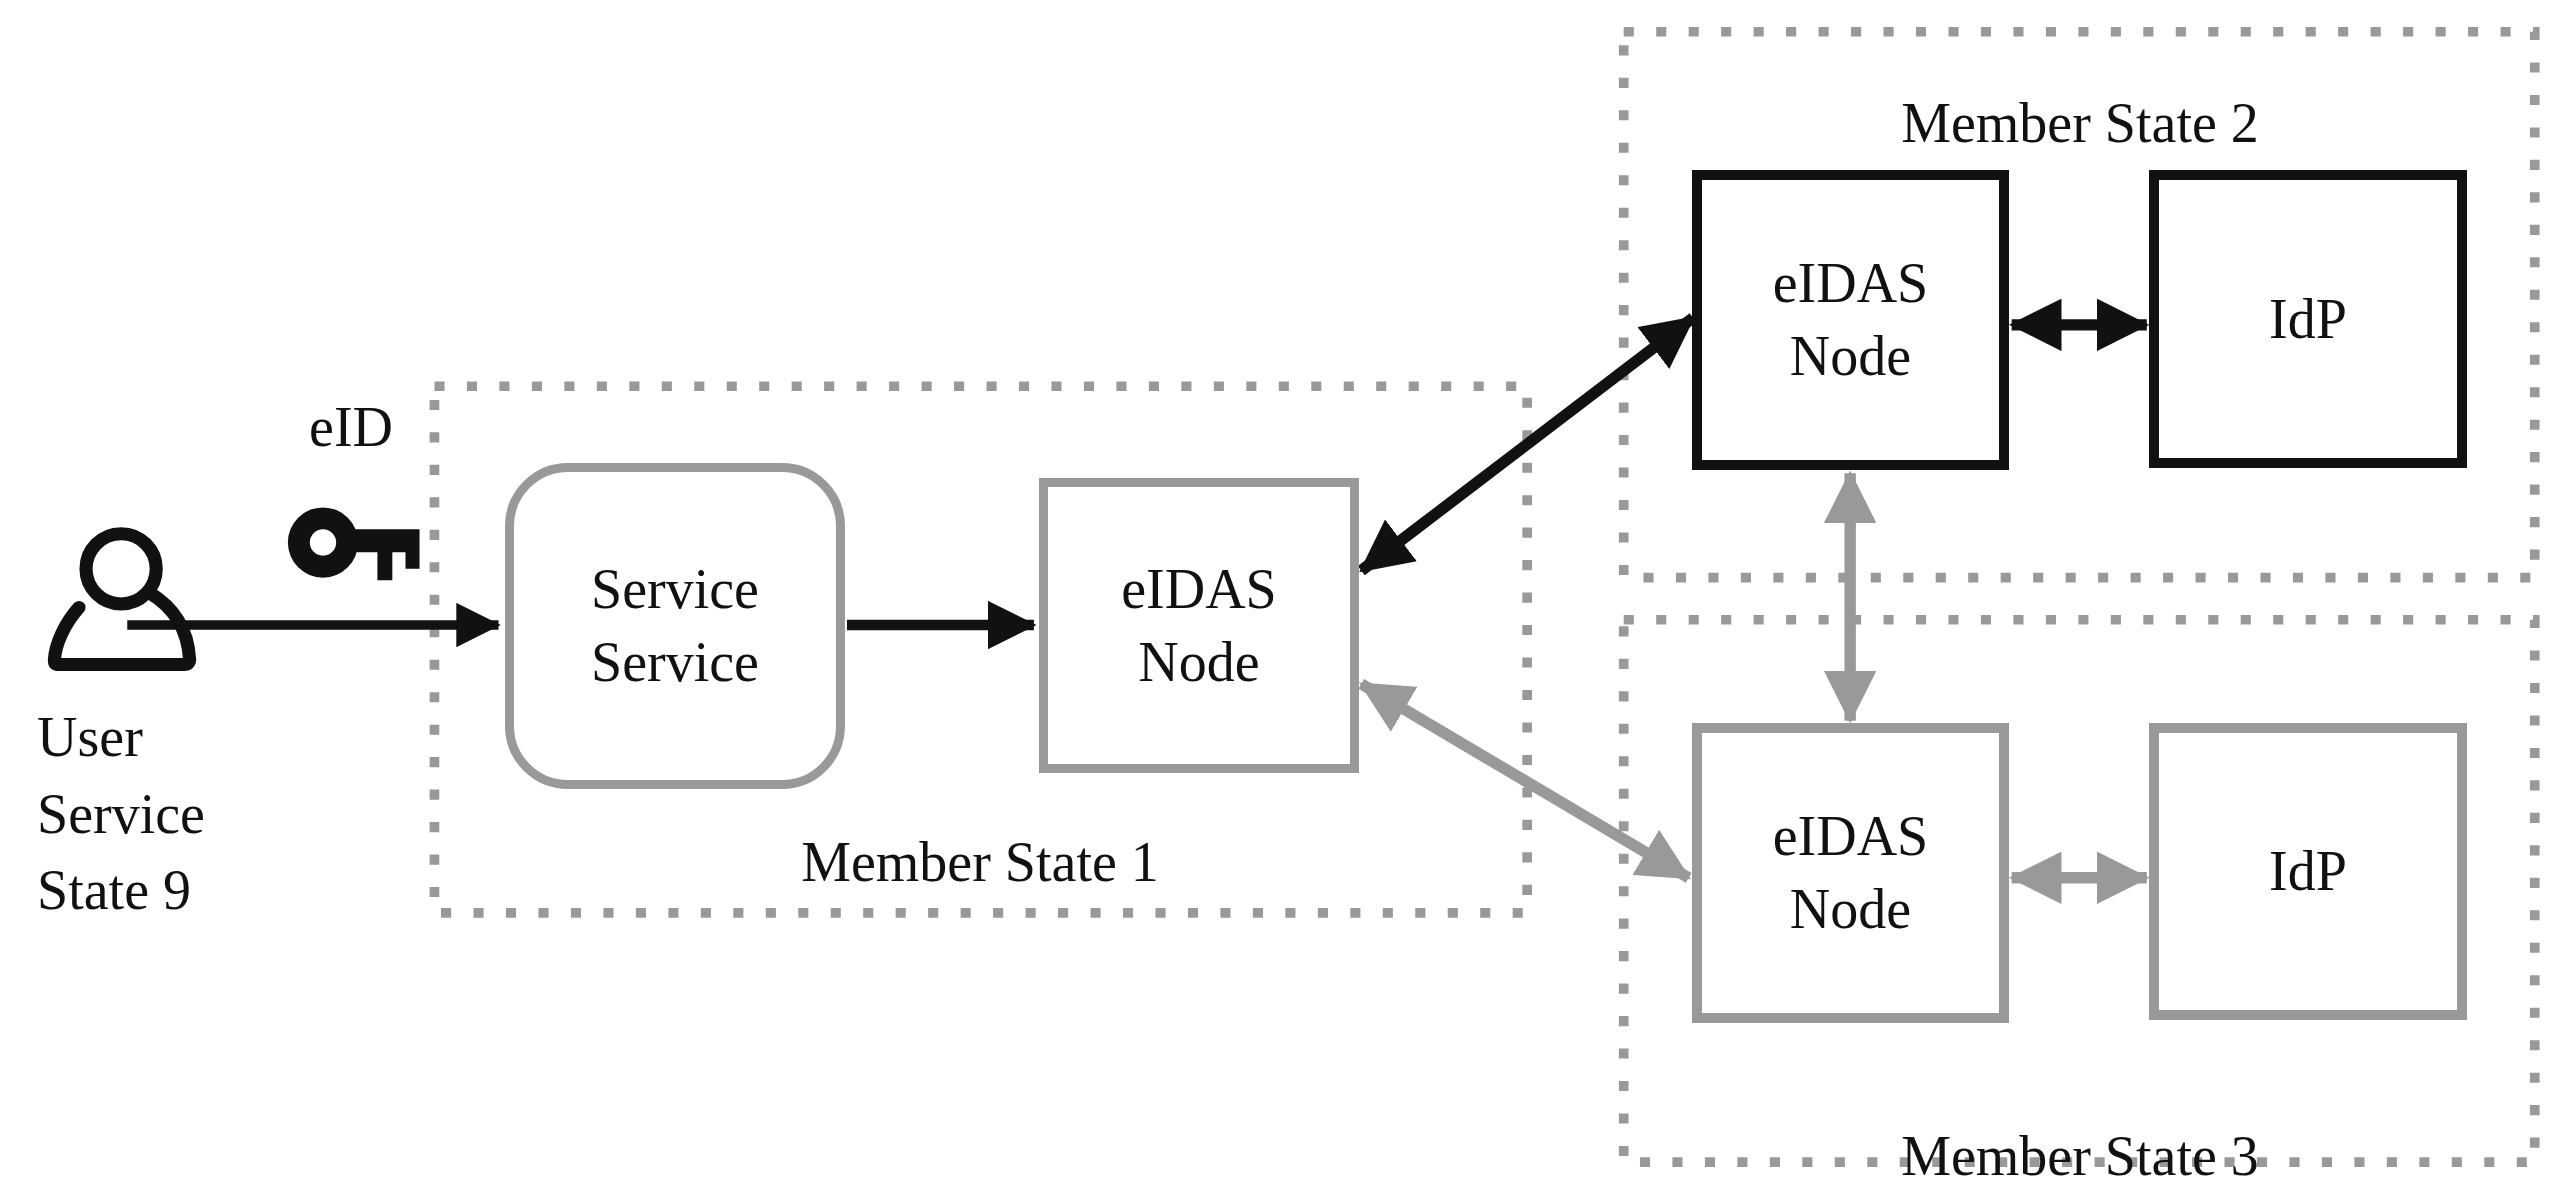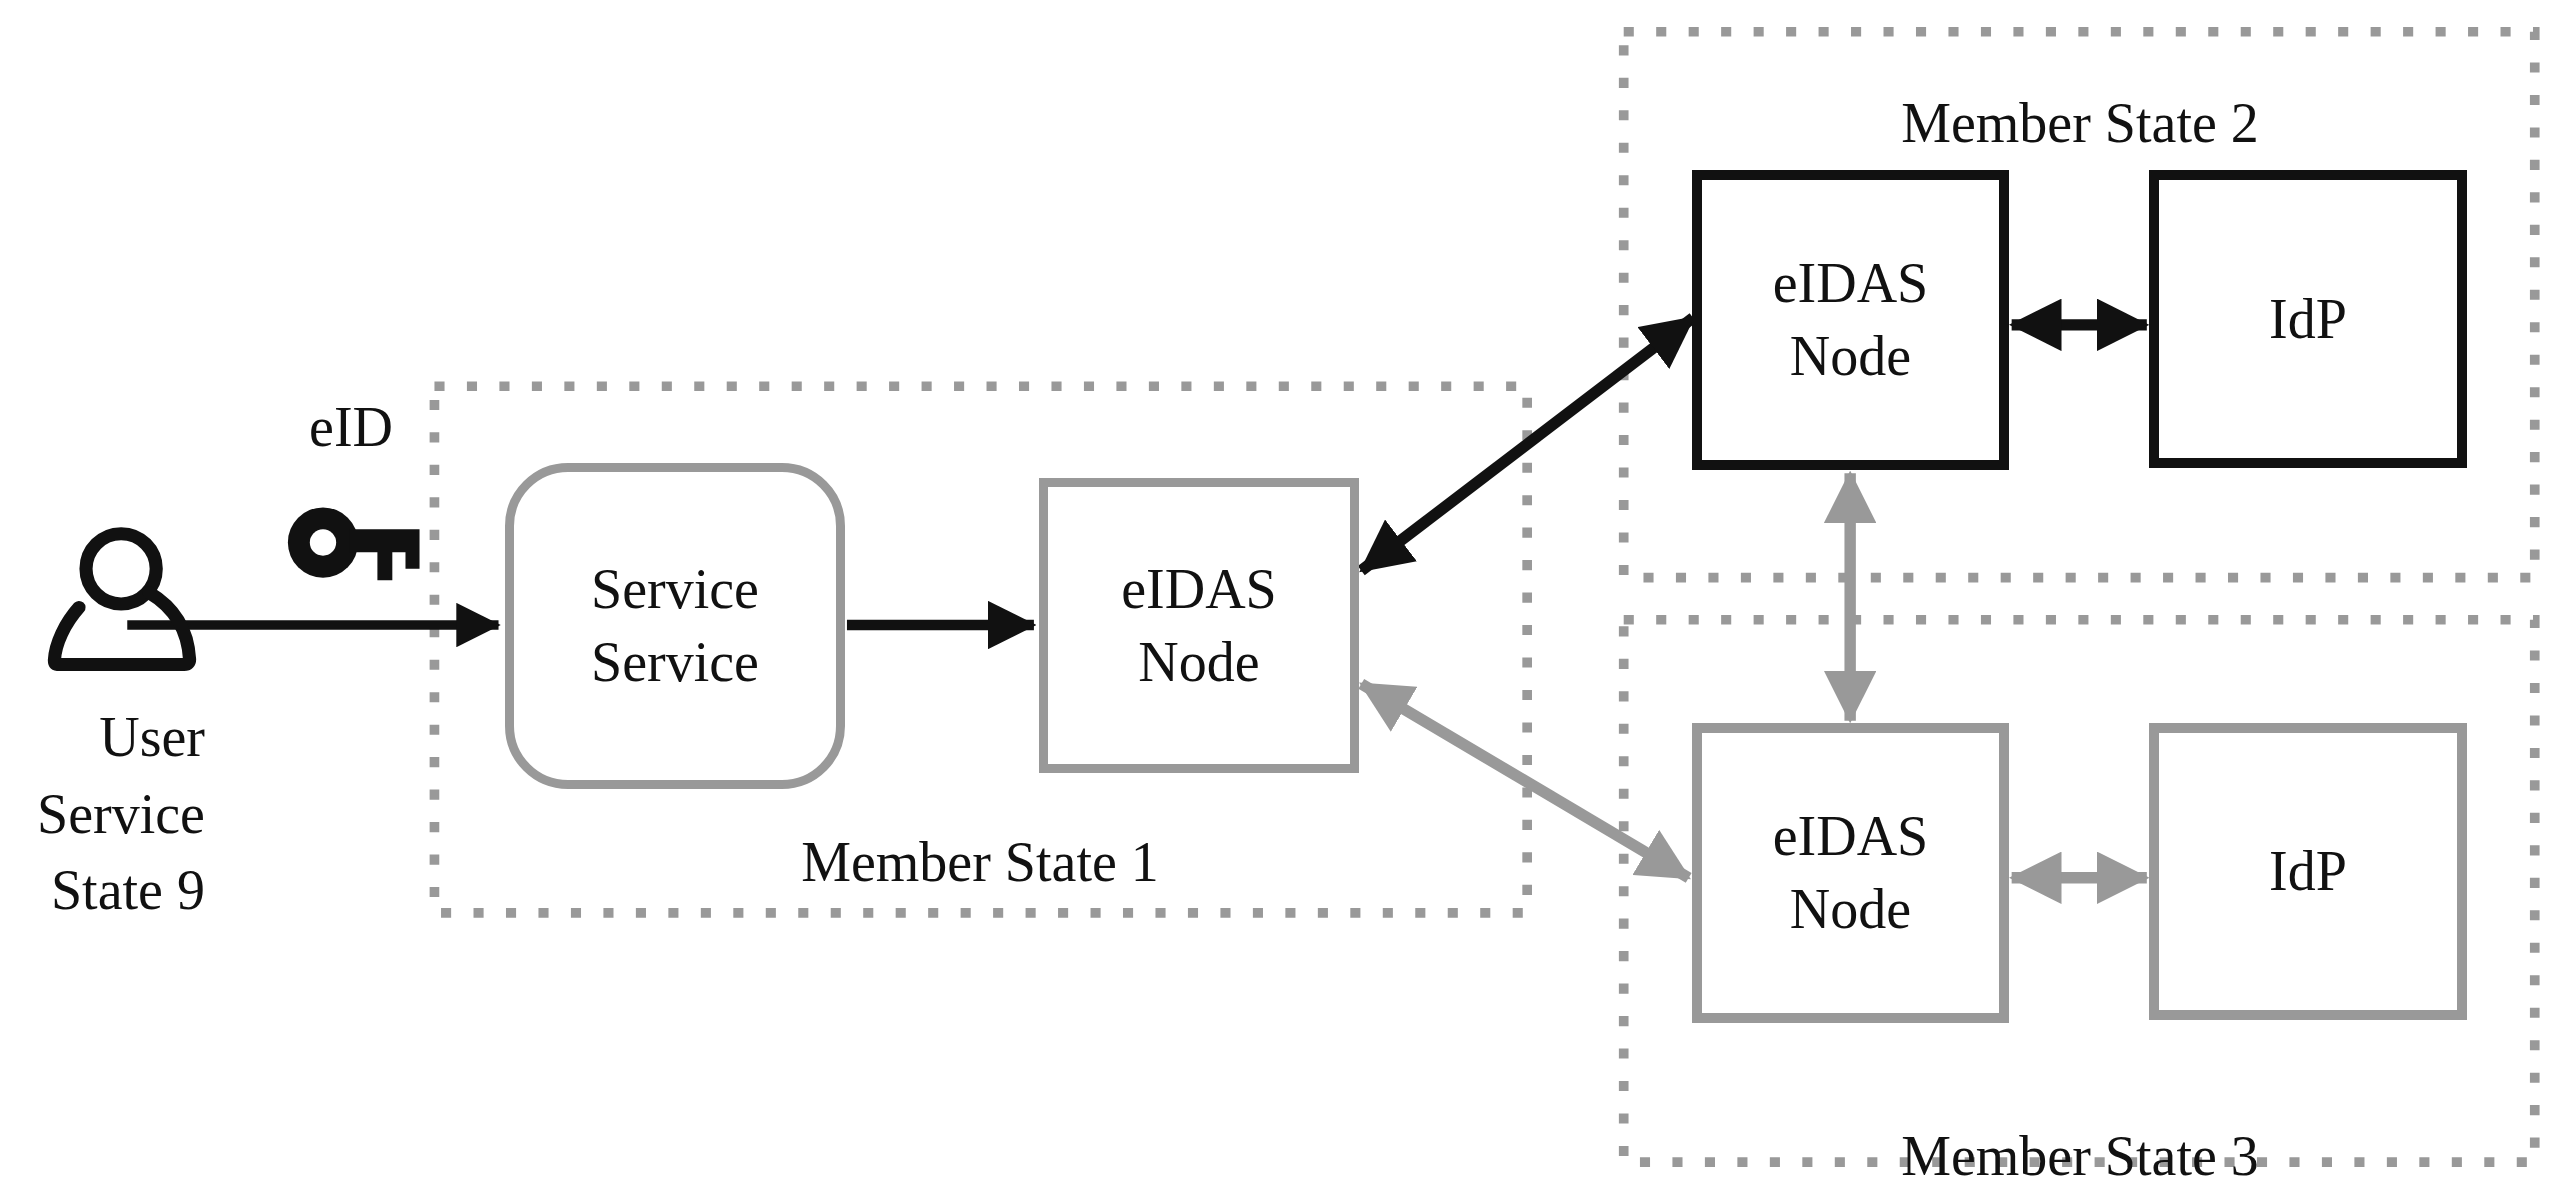--- a/index.html
+++ b/index.html
@@ -23,21 +23,21 @@
   .black-border{border:10.5px solid #111111;}
   .gray-border-thick{border:10.5px solid #999999;}
   .rounded{border-radius:63px;}
   .box .lines span{display:block;}
   .floating-label{
     position:absolute;z-index:3;
     transform:translate(-50%,-50%);
     font-size:56px;white-space:nowrap;
   }
   .user-label{
-    text-align:right;line-height:1.37;white-space:normal;
+    text-align:left;line-height:1.37;white-space:normal;
   }
   .user-label span{display:block;}
   
   .sp-box   {left:505px;  top:463px; width:340px; height:326px;}
   .node1-box{left:1039px; top:478px; width:320px; height:295px;}
   .node2-box{left:1692px; top:170px; width:317px; height:300px;}
   .idp2-box {left:2149px; top:170px; width:318px; height:298px;}
   .node3-box{left:1692px; top:723px; width:317px; height:300px;}
   .idp3-box {left:2149px; top:723px; width:318px; height:297px;}
 </style>

